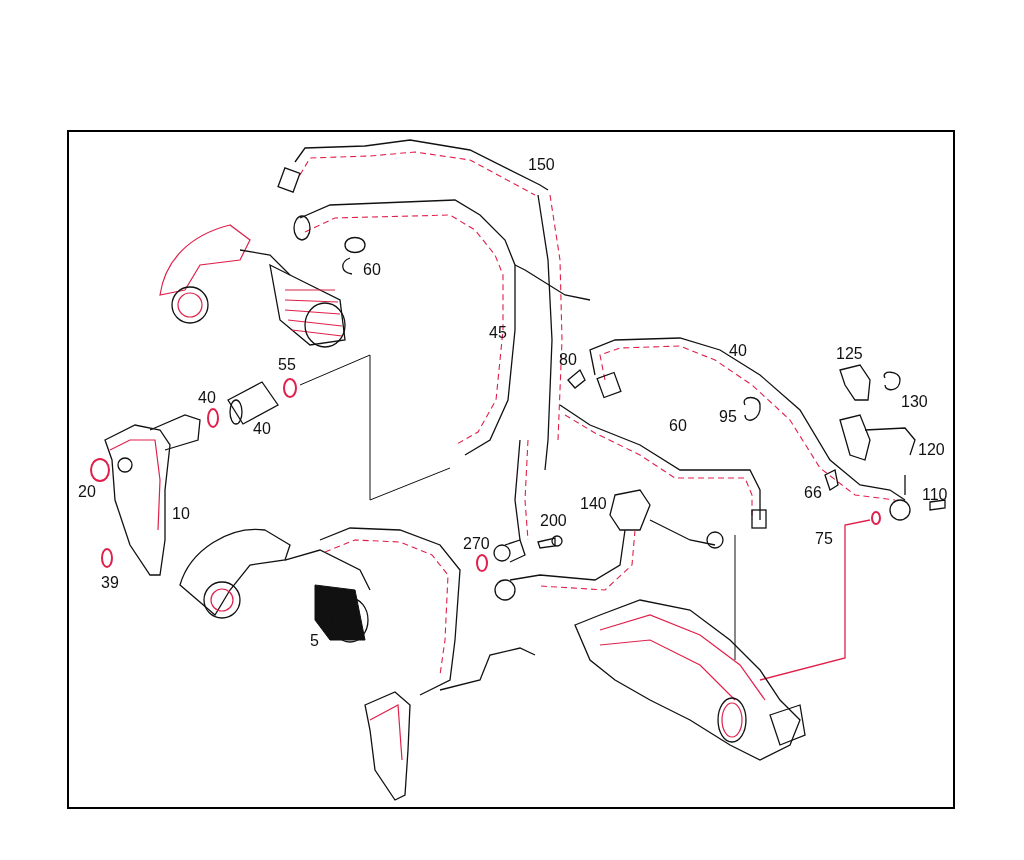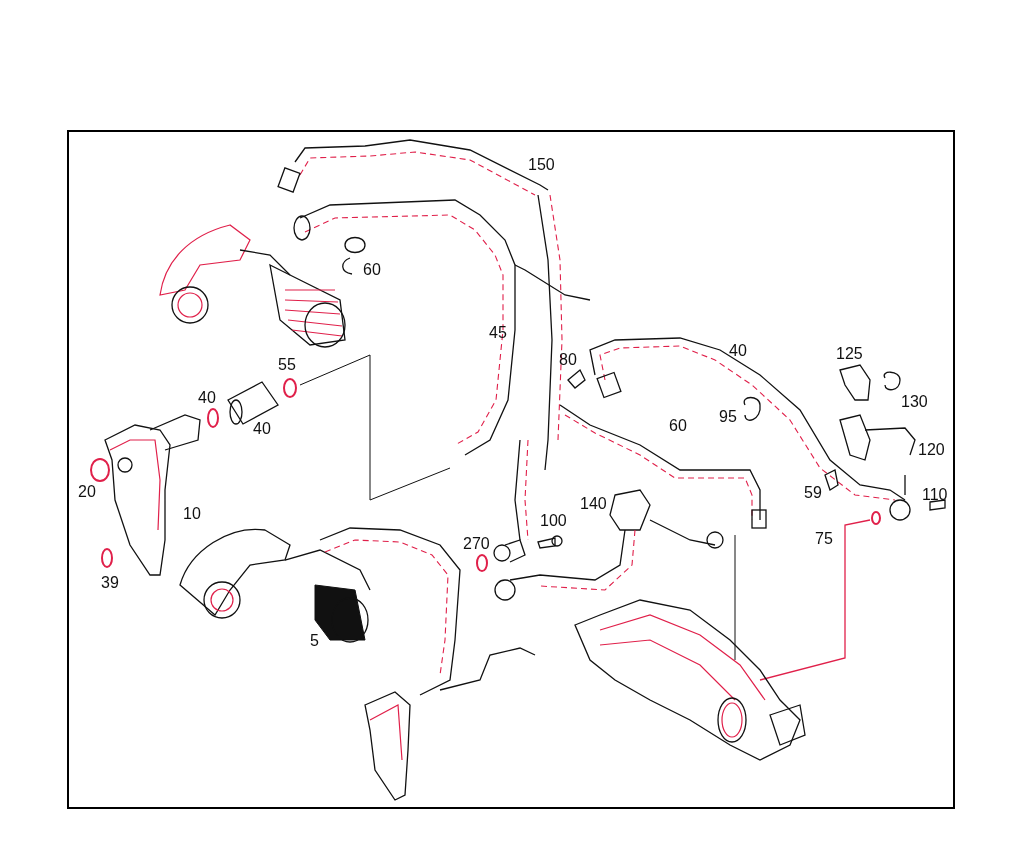--- a/index.html
+++ b/index.html
@@ -151,34 +151,34 @@
     <path class="p" d="M575 625 L600 615 L640 600 L690 610 L730 640 L760 670 L780 700 L800 720 L790 745 L760 760 L730 745 L690 720 L650 700 L615 680 L590 660 Z"></path>
     <path class="rs" d="M600 630 L650 615 L700 635 L740 665 L765 700"></path>
     <path class="rs" d="M600 645 L650 640 L700 665 L735 700"></path>
     <ellipse class="p" cx="732" cy="720" rx="14" ry="22"></ellipse>
     <ellipse class="rs" cx="732" cy="720" rx="10" ry="17"></ellipse>
     <path class="p" d="M770 715 L800 705 L805 735 L780 745 Z"></path>
   </g>
 </svg>
 
 <span class="callout" style="left:310px;top:633px">5</span>
-<span class="callout" style="left:183px;top:506px">10</span>
+<span class="callout" style="left:172px;top:506px">10</span>
 <span class="callout" style="left:78px;top:484px">20</span>
 <span class="callout" style="left:101px;top:575px">39</span>
 <span class="callout" style="left:198px;top:390px">40</span>
 <span class="callout" style="left:253px;top:421px">40</span>
 <span class="callout" style="left:489px;top:325px">45</span>
 <span class="callout" style="left:278px;top:357px">55</span>
 <span class="callout" style="left:669px;top:418px">60</span>
 <span class="callout" style="left:729px;top:343px">40</span>
 <span class="callout" style="left:815px;top:531px">75</span>
 <span class="callout" style="left:559px;top:352px">80</span>
-<span class="callout" style="left:804px;top:485px">59</span>
+<span class="callout" style="left:804px;top:485px">66</span>
 <span class="callout" style="left:363px;top:262px">60</span>
 <span class="callout" style="left:719px;top:409px">95</span>
 <span class="callout" style="left:922px;top:487px">110</span>
 <span class="callout" style="left:918px;top:442px">120</span>
 <span class="callout" style="left:836px;top:346px">125</span>
 <span class="callout" style="left:901px;top:394px">130</span>
 <span class="callout" style="left:580px;top:496px">140</span>
 <span class="callout" style="left:528px;top:157px">150</span>
 <span class="callout" style="left:463px;top:536px">270</span>
-<span class="callout" style="left:540px;top:513px">100</span>
+<span class="callout" style="left:540px;top:513px">200</span>
 
 </body></html>

